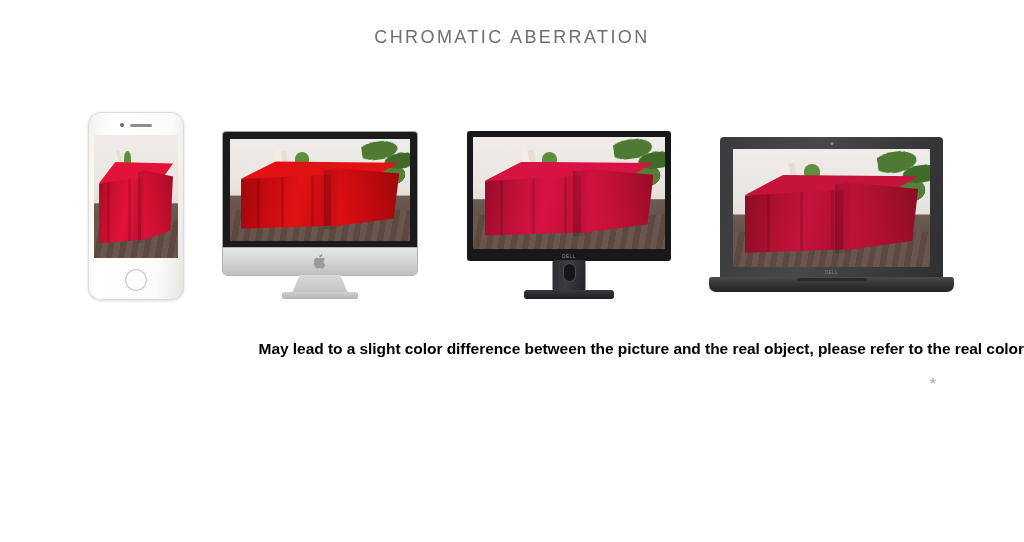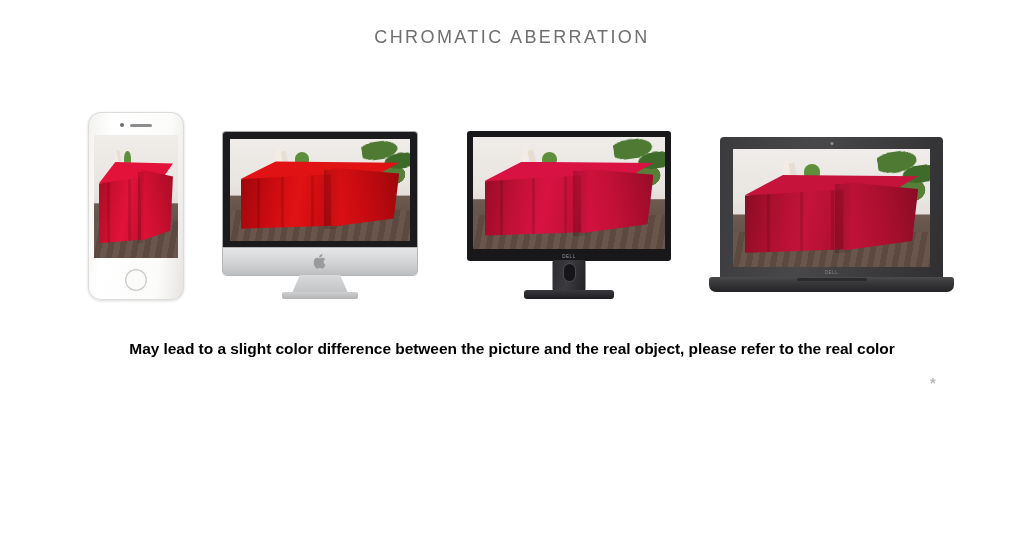--- a/index.html
+++ b/index.html
@@ -413,20 +413,21 @@
     font-weight: bold;
     letter-spacing: -0.1px;
     line-height: 28px;
   }
   #disclaimer-line2 {
     font-size: 15.5px;
     font-weight: bold;
     letter-spacing: -0.05px;
     line-height: 26px;
     margin-top: 6px;
+    text-align: right;
   }
   #disclaimer-mark {
     position: absolute;
     left: 930px;
     top: 374px;
     font-size: 15px;
     color: #b9b9bb;
     font-weight: bold;
   }
 </style>

